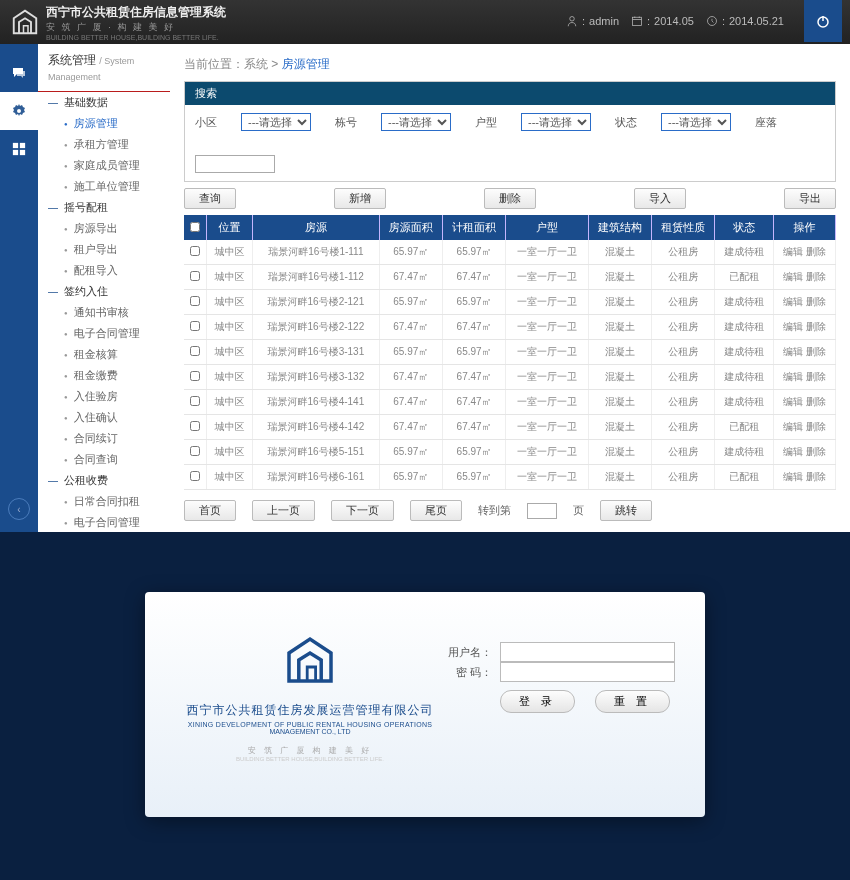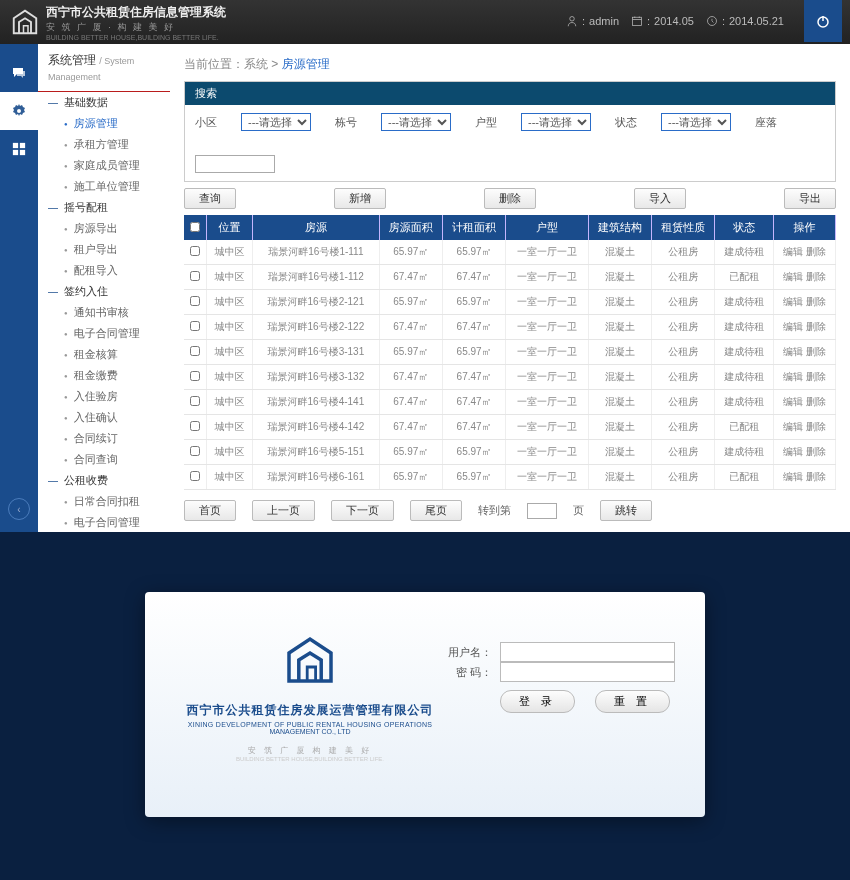--- a/index.html
+++ b/index.html
@@ -44,21 +44,21 @@
 .tbl td .act{color:#888;cursor:pointer}
 .cb{width:10px;height:10px}
 .pager{display:flex;align-items:center;padding:10px 0;font-size:11px;color:#666}
 .pager .info{flex:1}
 .pager .info .hl{color:#d00}
 .pager-in{width:30px;border:1px solid #aaa;font-size:11px;padding:1px;text-align:center}
 .login-section{background:#0a2040;padding:60px 0 80px;display:flex;justify-content:center}
 .login-box{width:560px;height:225px;background:linear-gradient(#fff,#e8f0f8);border-radius:4px;box-shadow:0 4px 20px rgba(0,0,0,.4);display:flex;padding:30px}
 .login-left{flex:1;text-align:center;padding-top:10px}
 .login-logo{width:56px;height:56px;margin:0 auto 10px}
-.login-left .c1{font-size:12px;color:#1a4c8c;font-weight:bold;letter-spacing:1px}
+.login-left .c1{font-size:12px;color:#1a4c8c;font-weight:normal;letter-spacing:1px}
 .login-left .c2{font-size:7px;color:#1a4c8c;letter-spacing:0.3px;margin-top:2px}
 .login-left .c3{font-size:7px;color:#1a4c8c}
 .login-left .c4{font-size:8px;color:#aaa;letter-spacing:3px;margin-top:10px}
 .login-left .c5{font-size:6px;color:#ccc}
 .login-right{width:230px;padding-top:20px}
 .login-row{display:flex;align-items:center;margin-bottom:0}
 .login-row label{width:55px;font-size:11px;color:#555;text-align:right;padding-right:8px}
 .login-in{flex:1;border:1px solid #bbb;padding:3px;font-size:11px;background:#fff}
 .login-btns{display:flex;gap:20px;padding-left:55px;margin-top:8px}
 .login-btn{background:linear-gradient(#fdfdfd,#e5e5e5);border:1px solid #bbb;padding:3px 18px;font-size:11px;cursor:pointer;border-radius:11px;letter-spacing:4px}

